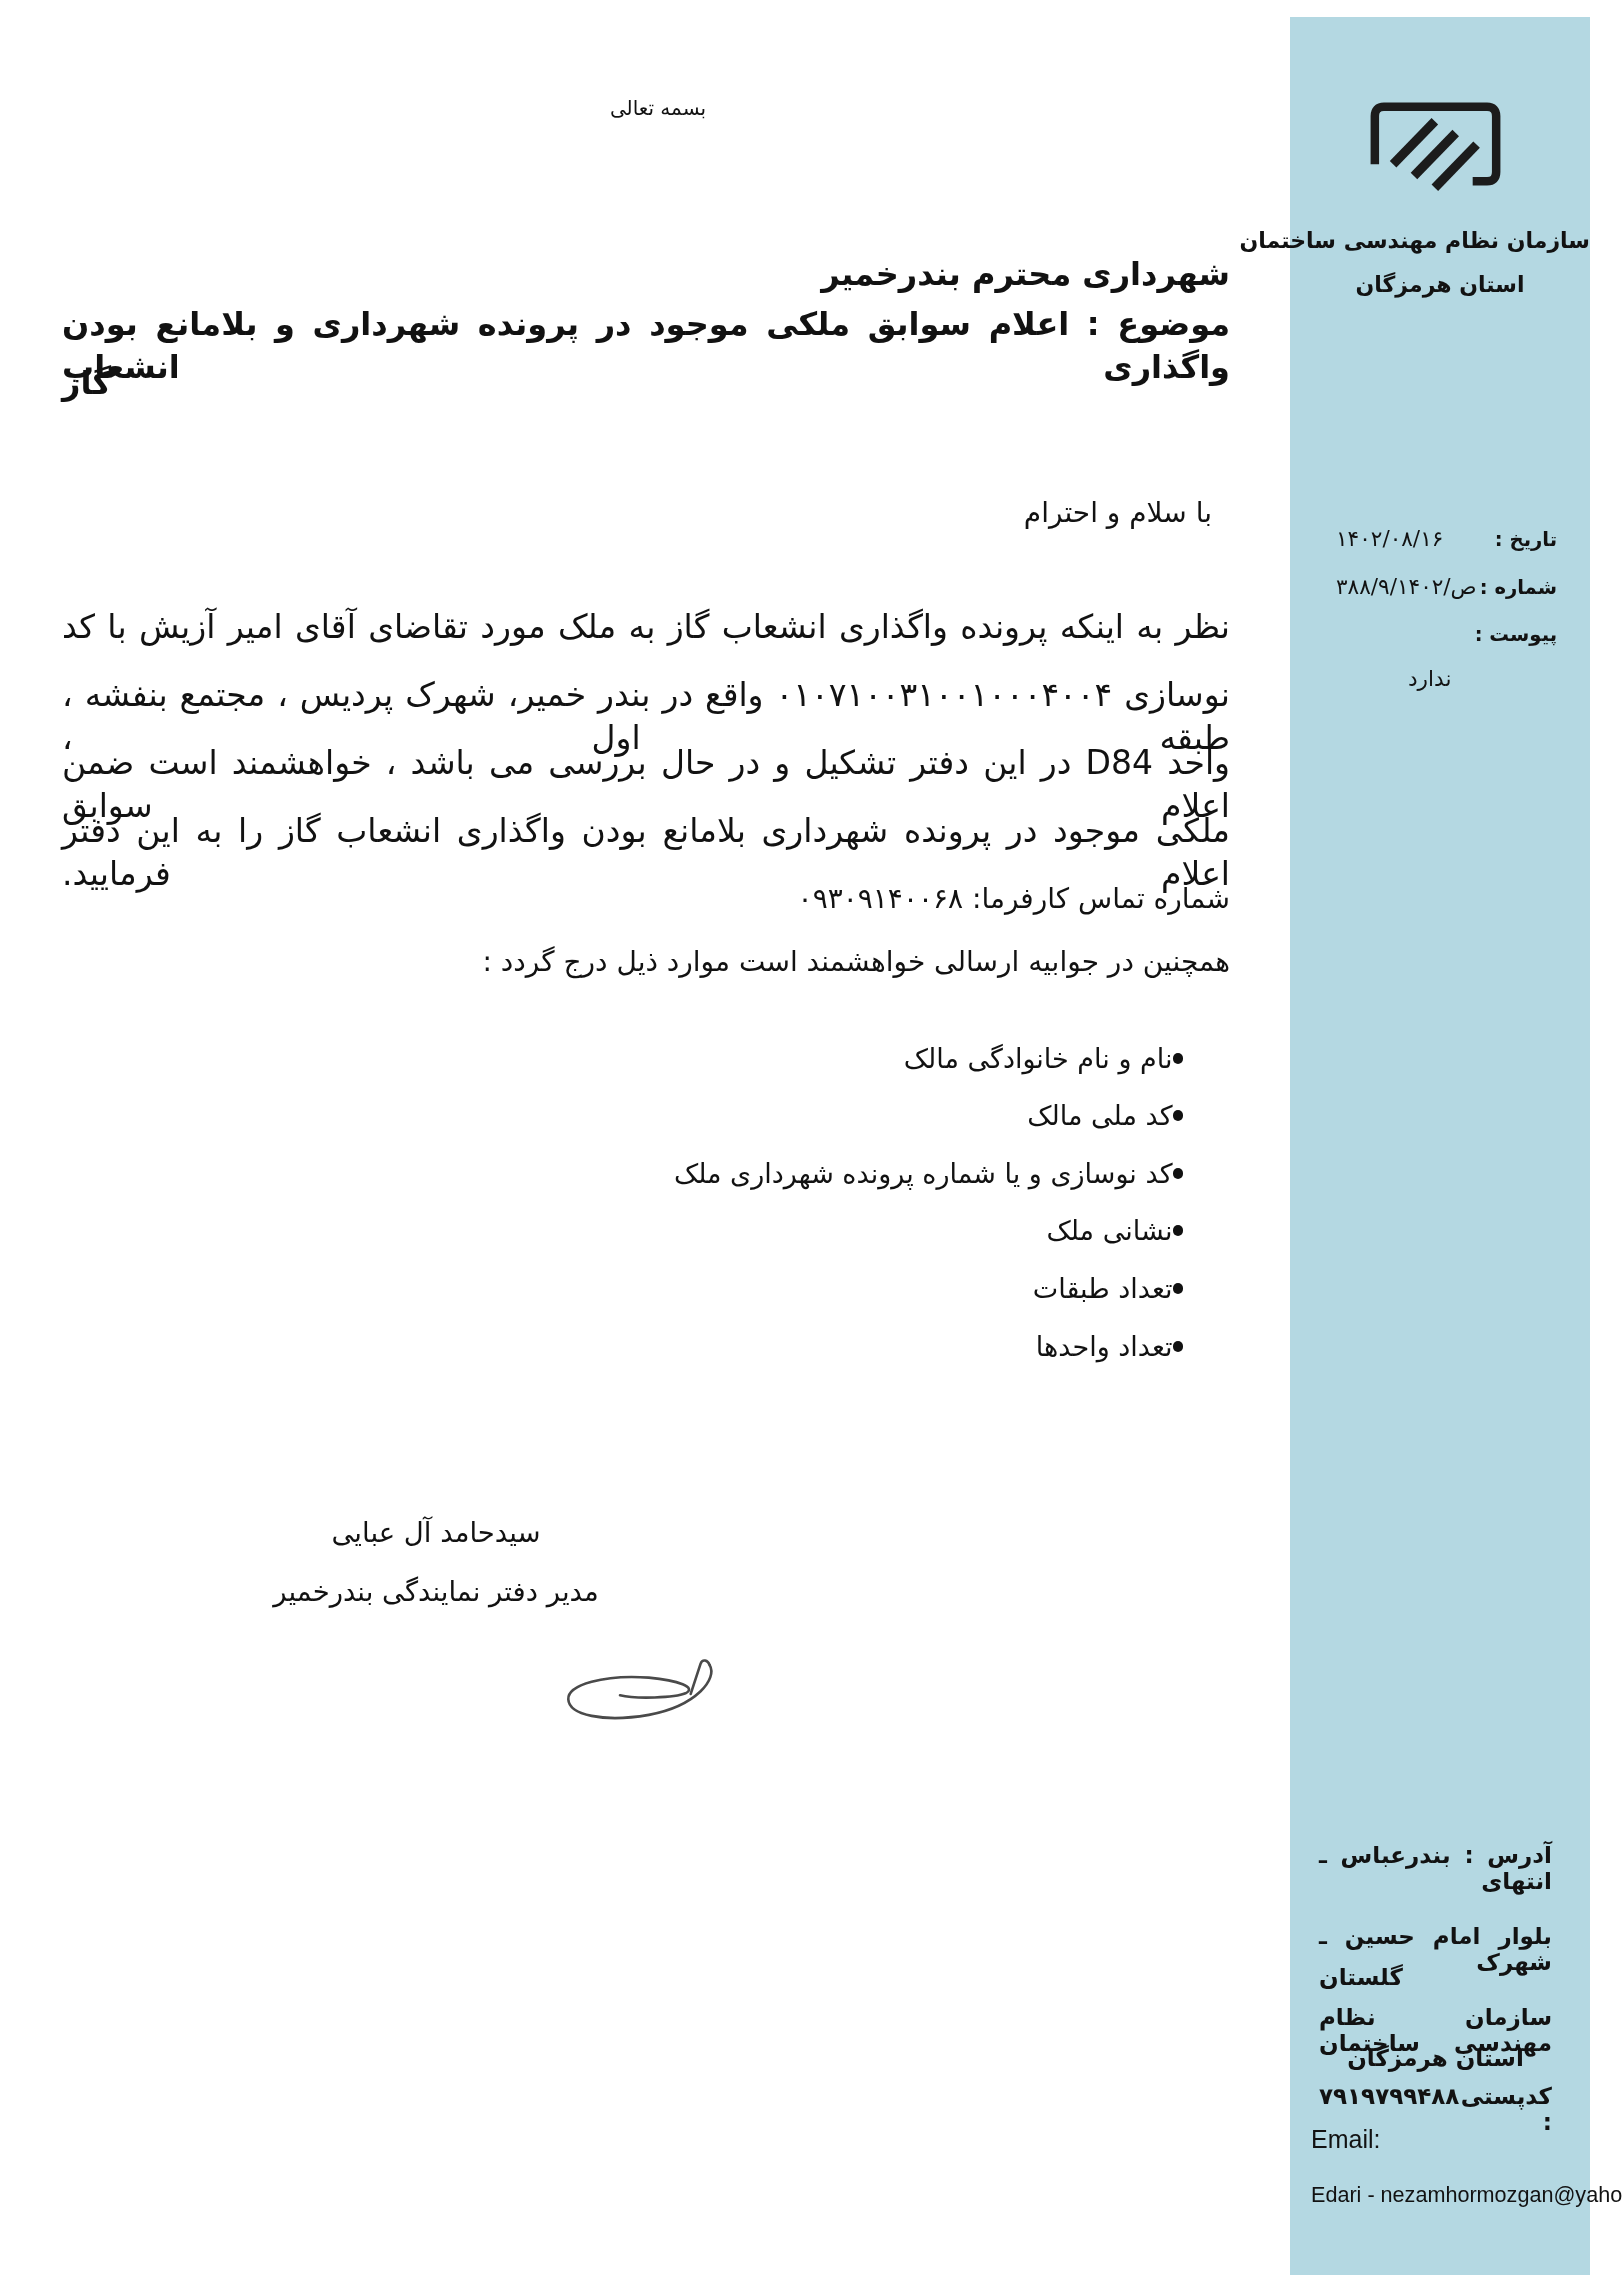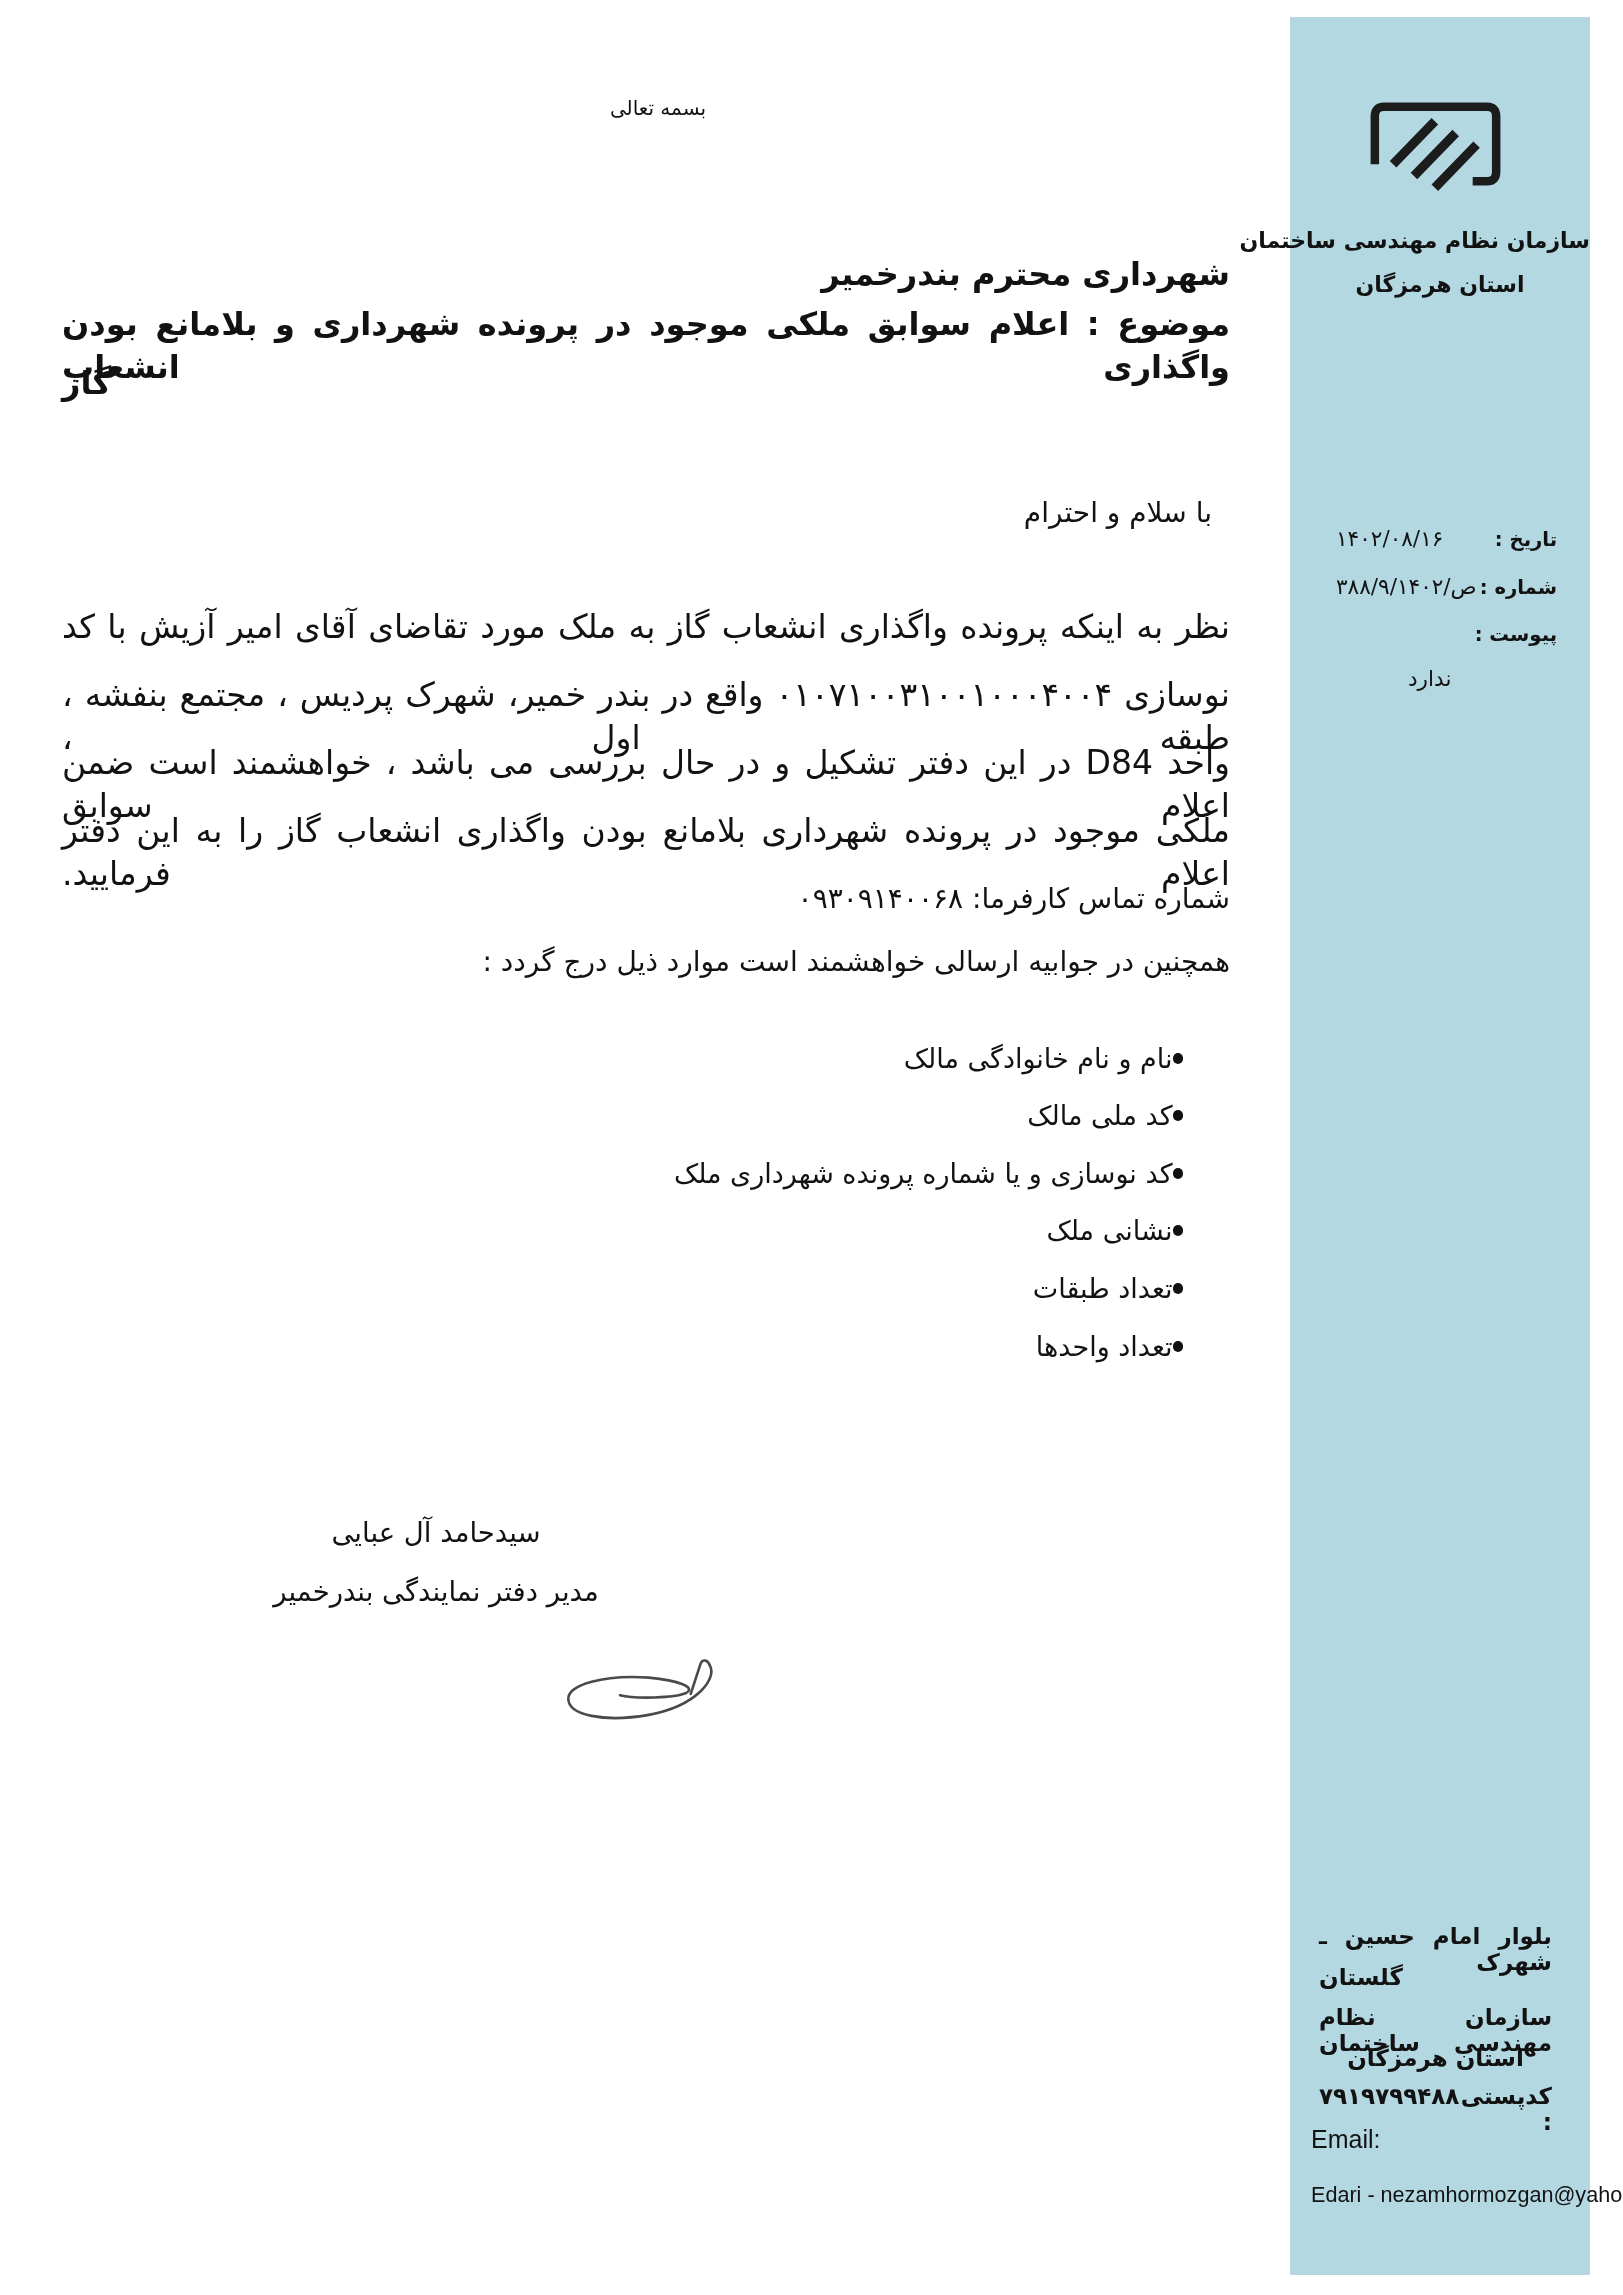--- a/index.html
+++ b/index.html
@@ -156,20 +156,21 @@
     <div class="abs field-row fr2">
       <span class="field-label">شماره :</span>
       <span class="field-value">ص/۳۸۸/۹/۱۴۰۲</span>
     </div>
     <div class="abs field-row fr3">
       <span class="field-label">پیوست :</span>
       <span class="field-value"></span>
     </div>
     <div class="abs attach-value">ندارد</div>
 
+    <div class="abs addr a1 stretch">آدرس : بندرعباس ـ انتهای</div>
     <div class="abs addr a3 stretch">بلوار امام حسین ـ شهرک</div>
     <div class="abs addr a4 al-left">گلستان</div>
     <div class="abs addr a5 stretch">سازمان نظام مهندسی ساختمان</div>
     <div class="abs addr a6 center">استان هرمزگان</div>
 
     <div class="abs postal-row">
       <span>کدپستی :</span>
       <span>۷۹۱۹۷۹۹۴۸۸</span>
     </div>
 

